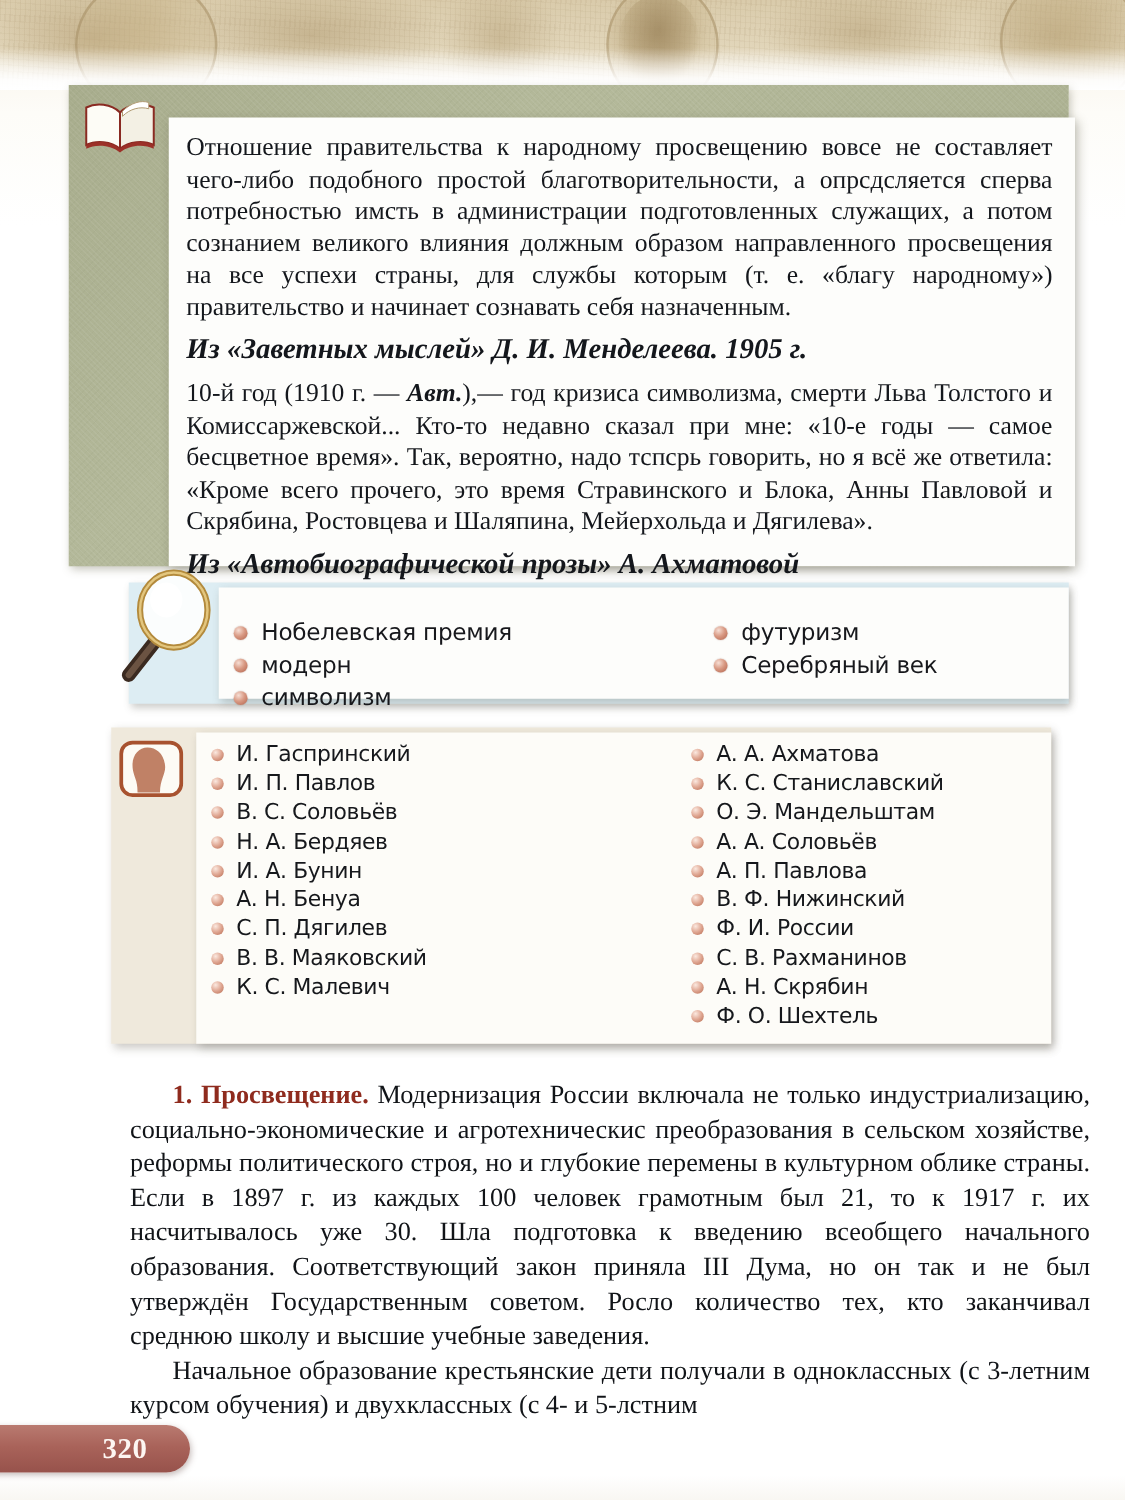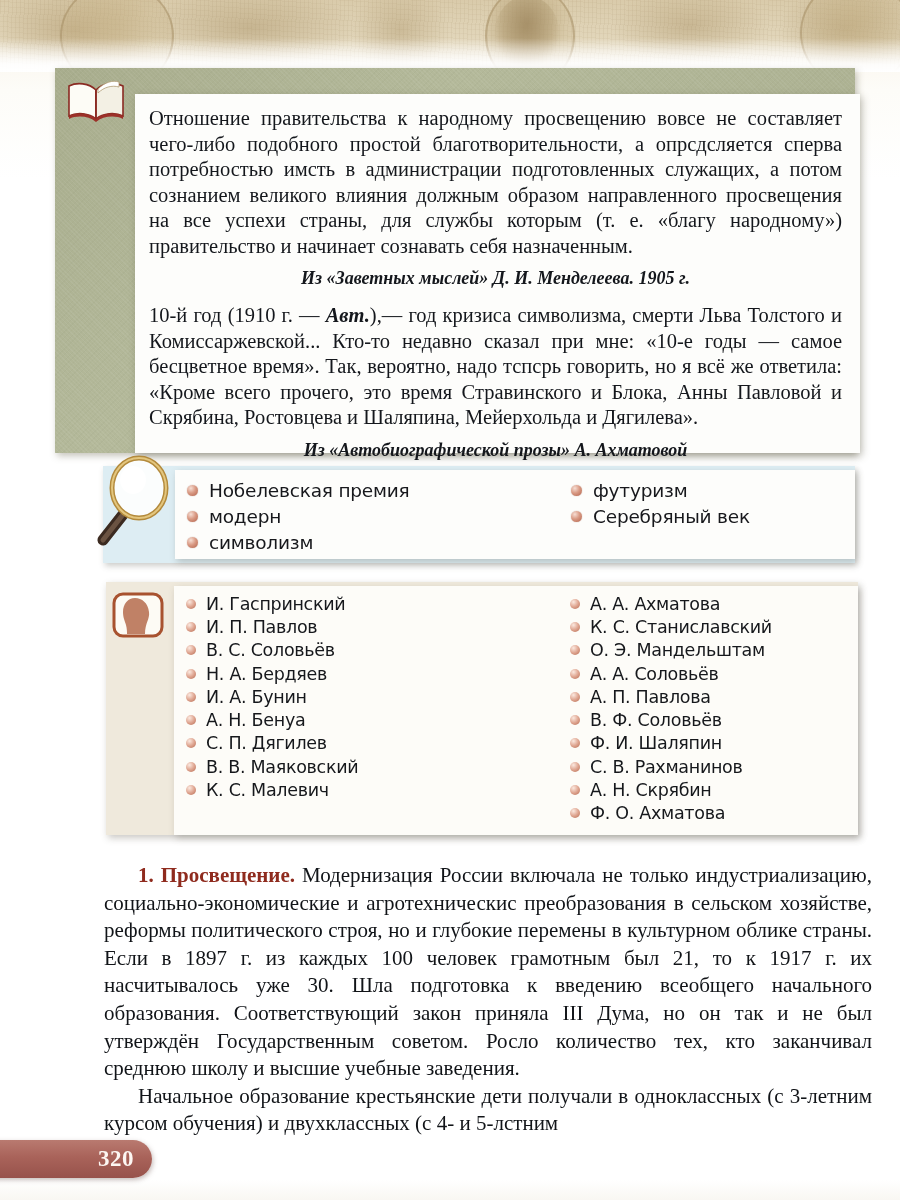--- a/index.html
+++ b/index.html
@@ -118,26 +118,26 @@
     margin: 0;
     font-size: 20.5px;
     line-height: 25.5px;
     color: #14171c;
     text-align: justify;
     text-justify: inter-word;
     font-family: "Liberation Serif", serif;
   }
   .quote-src {
     margin: 7px 0 0 0;
-    font-size: 18px;
+    font-size: 23px;
     line-height: 25px;
     font-style: italic;
     font-weight: bold;
     color: #14171c;
-    text-align: center;
+    text-align: left;
   }
   .quote-p2 {
     margin: 12px 0 0 0;
     font-size: 20.5px;
     line-height: 25.5px;
     color: #14171c;
     text-align: justify;
     font-family: "Liberation Serif", serif;
   }
   .aut {
@@ -169,21 +169,21 @@
     background: #ddedf3;
     box-shadow: 2px 3px 6px rgba(90,90,80,0.30);
   }
   .terms-white {
     position: absolute;
     left: 72px; top: 4px;
     width: 680px; height: 89px;
     background: #fdfdfb;
     box-shadow: 2px 3px 7px rgba(80,80,70,0.28);
     box-sizing: border-box;
-    padding: 8px 0 0 0;
+    padding: 24px 0 0 0;
     display: flex;
   }
   .terms-col {
     box-sizing: border-box;
   }
   .terms-col.left  { width: 380px; padding-left: 12px; }
   .terms-col.right { width: 300px; padding-left: 16px; }
 
   .bullet-row {
     display: flex;
@@ -212,21 +212,21 @@
     position: absolute;
     left: -8px;
     top: -12px;
     width: 86px;
     height: 92px;
   }
 
   
   .names-block {
     position: absolute;
-    left: 106px;
+    left: 89px;
     top: 582px;
     width: 752px;
     height: 253px;
   }
   .names-cream {
     position: absolute;
     left: 0; top: 0;
     width: 752px; height: 253px;
     background: #efe9dc;
     box-shadow: 2px 3px 7px rgba(90,85,70,0.32);
@@ -303,21 +303,21 @@
     left: -30px;
     bottom: 22px;
     width: 182px;
     height: 38px;
     border-radius: 0 19px 19px 0;
     background: linear-gradient(180deg, #b97a70 0%, #a9635a 45%, #97524b 100%);
     box-shadow: 1px 2px 5px rgba(90,60,55,0.35);
   }
   .page-num {
     position: absolute;
-    right: 18px;
+    right: 34px;
     top: 50%;
     transform: translateY(-50%);
     color: #fdf6f2;
     font-family: "Liberation Serif", serif;
     font-weight: bold;
     font-size: 23px;
     letter-spacing: 0.5px;
   }
   .footer-fade {
     position: absolute;
@@ -465,37 +465,37 @@
         <div class="name-row">
             <span class="name-bullet"></span>
             <span class="name-label">А. А. Соловьёв</span>
           </div>
         <div class="name-row">
             <span class="name-bullet"></span>
             <span class="name-label">А. П. Павлова</span>
           </div>
         <div class="name-row">
             <span class="name-bullet"></span>
-            <span class="name-label">В. Ф. Соловьёв</span>
-          </div>
-        <div class="name-row">
-            <span class="name-bullet"></span>
-            <span class="name-label">Ф. И. Шаляпин</span>
+            <span class="name-label">В. Ф. Нижинский</span>
+          </div>
+        <div class="name-row">
+            <span class="name-bullet"></span>
+            <span class="name-label">Ф. И. России</span>
           </div>
         <div class="name-row">
             <span class="name-bullet"></span>
             <span class="name-label">С. В. Рахманинов</span>
           </div>
         <div class="name-row">
             <span class="name-bullet"></span>
             <span class="name-label">А. Н. Скрябин</span>
           </div>
         <div class="name-row">
             <span class="name-bullet"></span>
-            <span class="name-label">Ф. О. Ахматова</span>
+            <span class="name-label">Ф. О. Шехтель</span>
           </div>
       </div>
     </div>
   </div>
 
   <div class="body-text">
     <p class="body-p"><span class="lead-indent"></span><span class="section-head">1. Просвещение.</span><span> Модернизация России включала не только индустриализацию, социально-экономические и агротехническис преобразования в сельском хозяйстве, реформы политического строя, но и глубокие перемены в культурном облике страны. Если в 1897 г. из каждых 100 человек грамотным был 21, то к 1917 г. их насчитывалось уже 30. Шла подготовка к введению всеобщего начального образования. Соответствующий закон приняла III Дума, но он так и не был утверждён Государственным советом. Росло количество тех, кто заканчивал среднюю школу и высшие учебные заведения.</span></p>
     <p class="body-p">Начальное образование крестьянские дети получали в одноклассных (с 3-летним курсом обучения) и двухклассных (с 4- и 5-лстним</p>
   </div>
 

